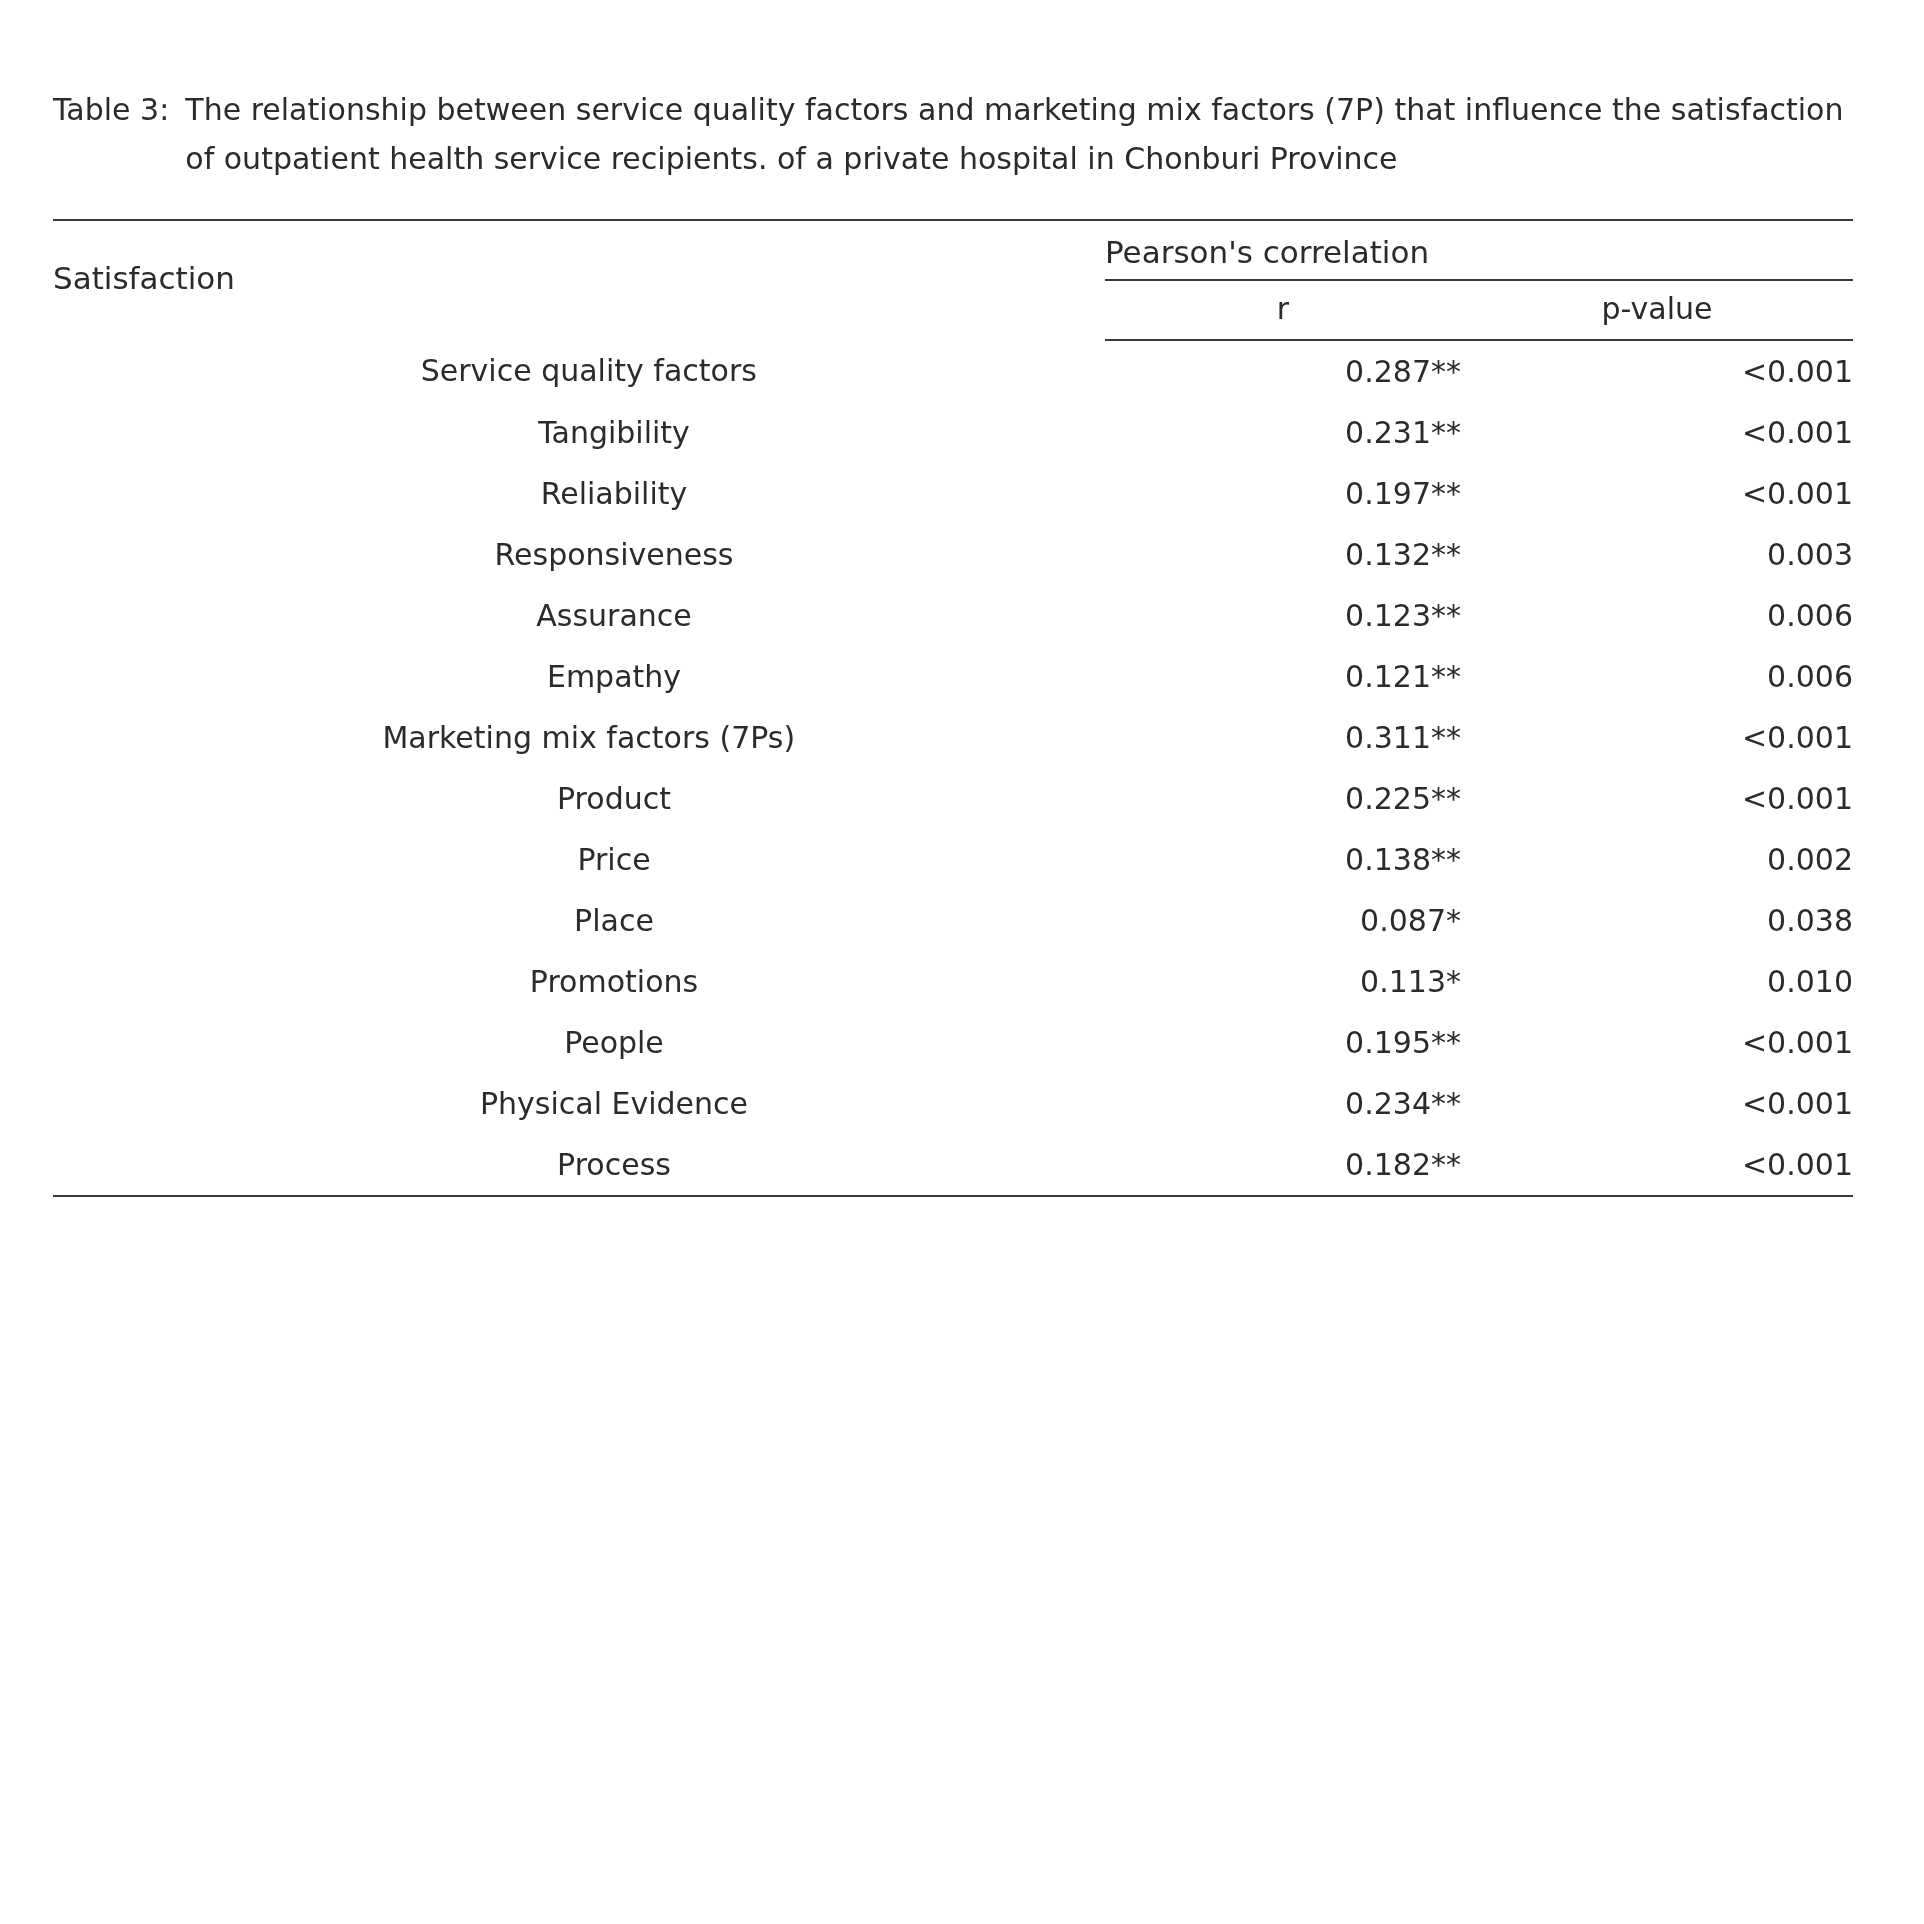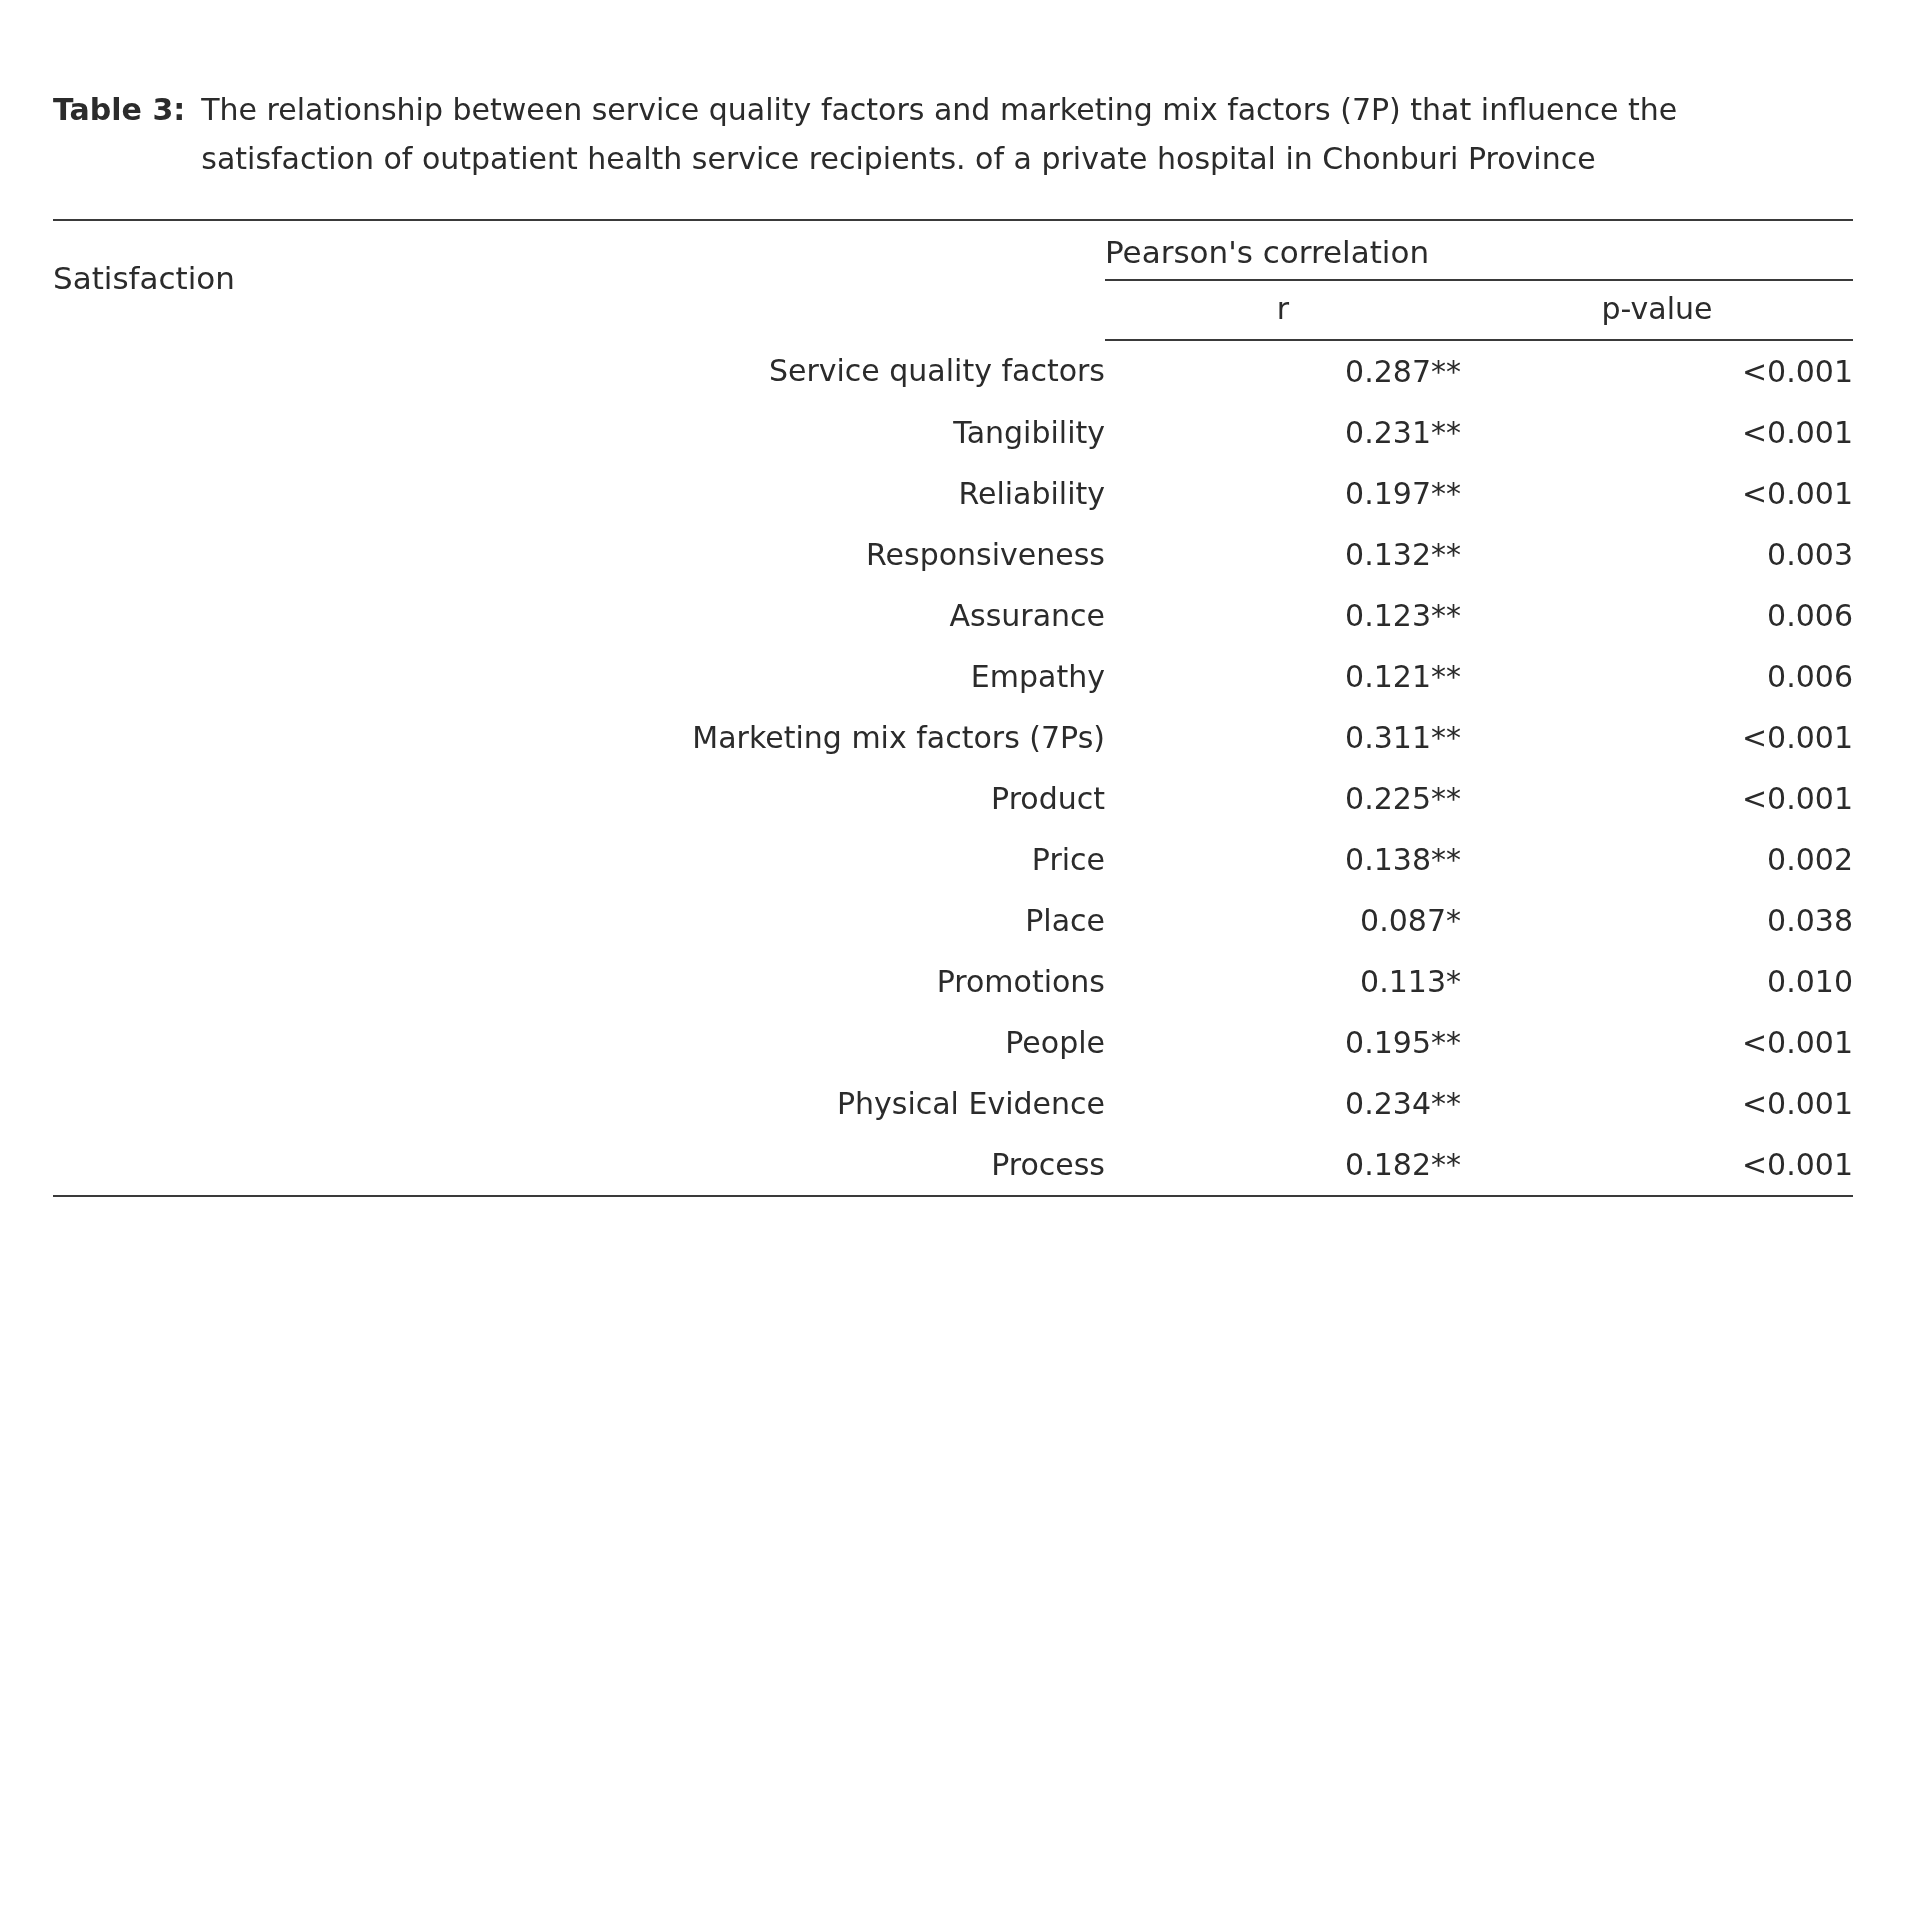--- a/index.html
+++ b/index.html
@@ -24,21 +24,21 @@
 
   
   .caption {
     display: flex;
     align-items: flex-start;
     font-size: 30px;
     line-height: 1.62;
     color: #2b2b2b;
   }
   .caption-label {
-    font-weight: 700;
+    font-weight: 400;
     white-space: nowrap;
     padding-right: 16px;
     font-size: 30px;
   }
   .caption-text {
     font-weight: 400;
     max-width: 1666px;
   }
 
   
@@ -83,21 +83,21 @@
     font-size: 30px;
     padding: 10.7px 0 12.5px 0 !important;
   }
   .subhdr-border td { border-bottom: 2.7px solid #3a3a3a; }
 
   .body-row td {
     padding: 13px 0 !important;
     font-size: 30px;
   }
   .body-row td.lbl {
-    text-align: right;
+    text-align: center;
     padding-left: 19.6px !important;
   }
   .body-row td.lbl.indent {
     padding-left: 70px !important;
   }
   .body-row td.num {
     text-align: right;
   }
   .bold td { font-weight: 700; }
 

